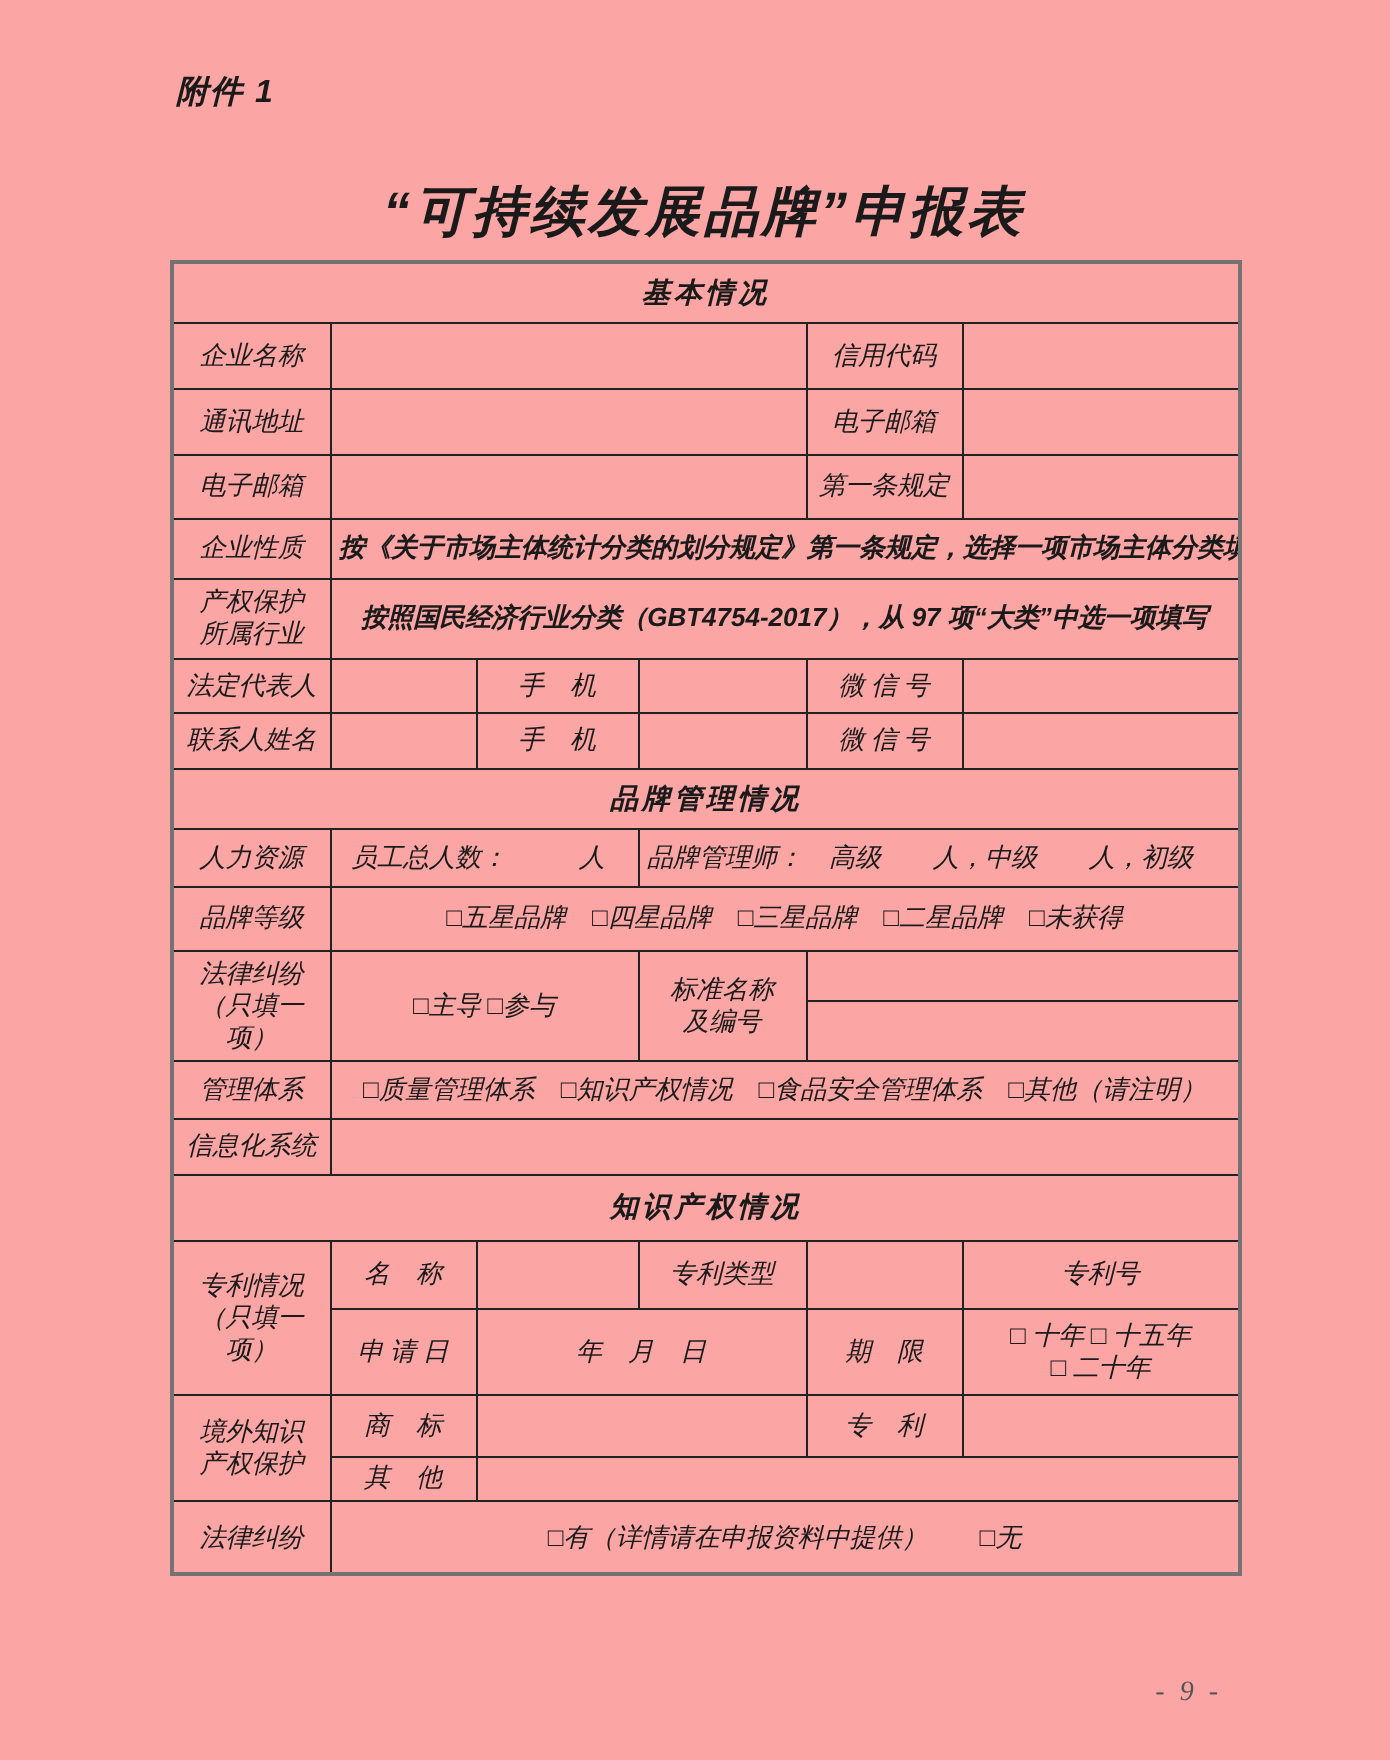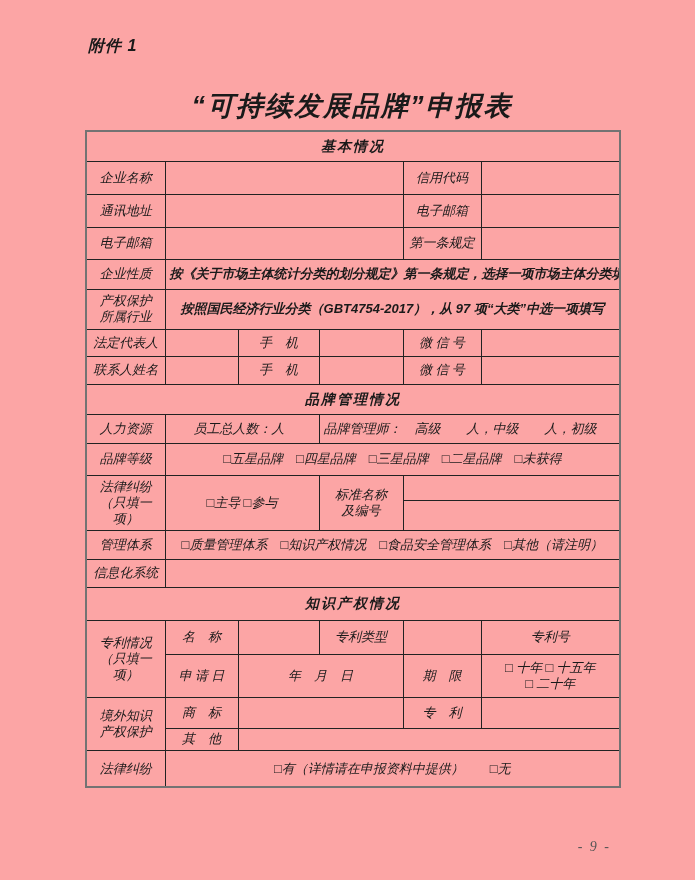--- a/index.html
+++ b/index.html
@@ -56,21 +56,21 @@
     font-weight:bold;font-size:14px;letter-spacing:2px;
   }
   .thickb th,.thickb td{border-bottom-width:2px;}
   .hint{
     font-family:"Liberation Sans","DejaVu Sans",sans-serif;
     font-weight:bold;font-size:12px;
     white-space:nowrap;
   }
   .nowrap{white-space:nowrap;}
   .sm{font-size:12px;margin-top:46px;}
-  .flexbt{display:flex;justify-content:center;align-items:center;padding:0 12px 0 6px;}
+  .flexbt{display:flex;justify-content:space-between;align-items:center;padding:0 12px 0 6px;}
   .leftpad{text-align:left;padding-left:7px;}
   .rightal{text-align:right;padding-right:10px;}
   .twoline{line-height:1.35;}
   .page-num{
     position:absolute;right:84px;top:839px;
     font-size:14px;color:#555;letter-spacing:2px;
     font-family:"Liberation Serif","DejaVu Serif",serif;
   }
 </style>
 </head>

